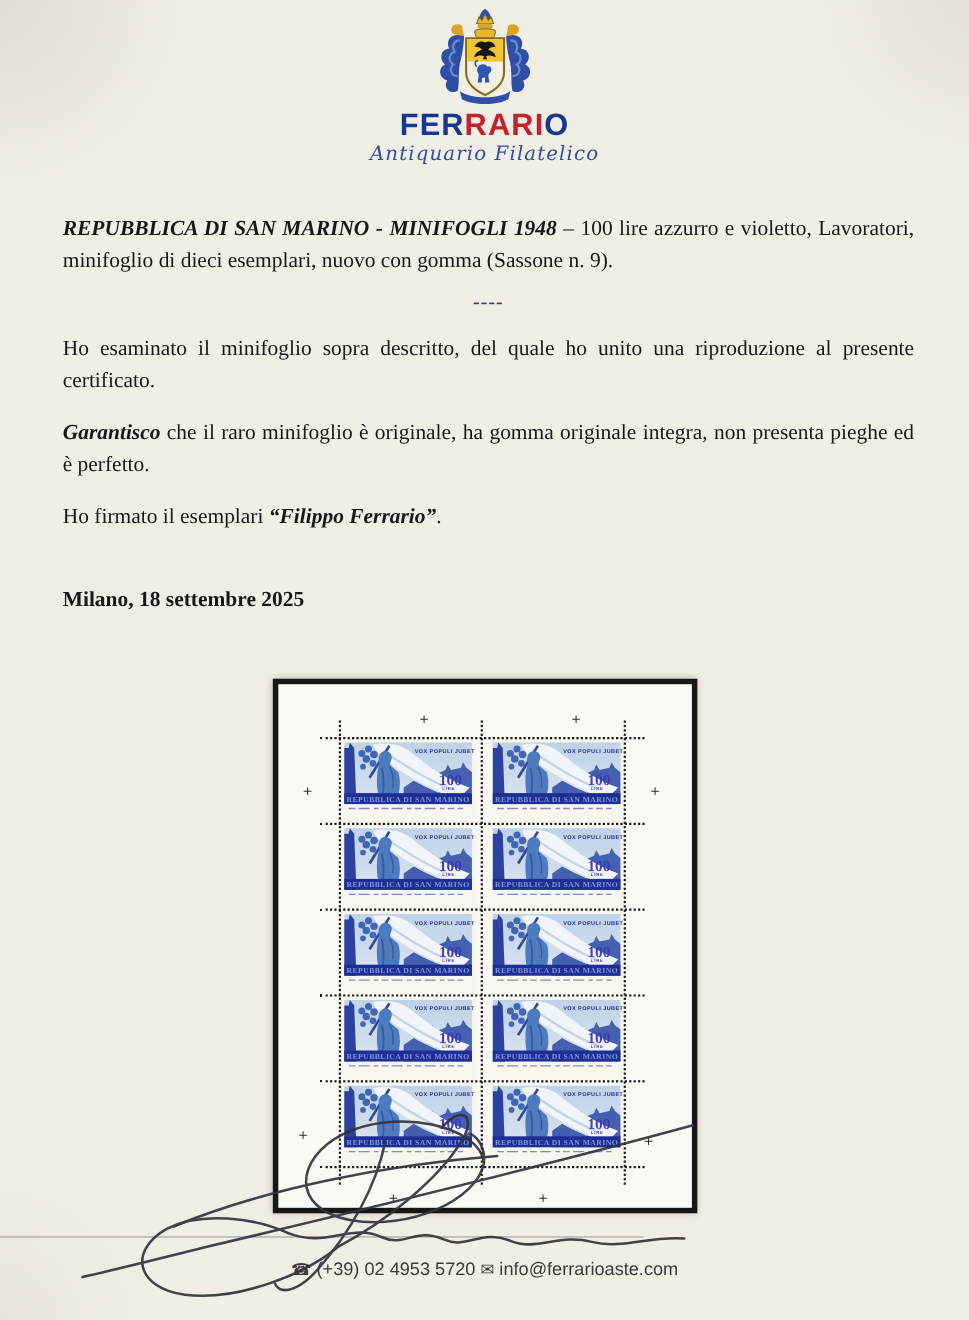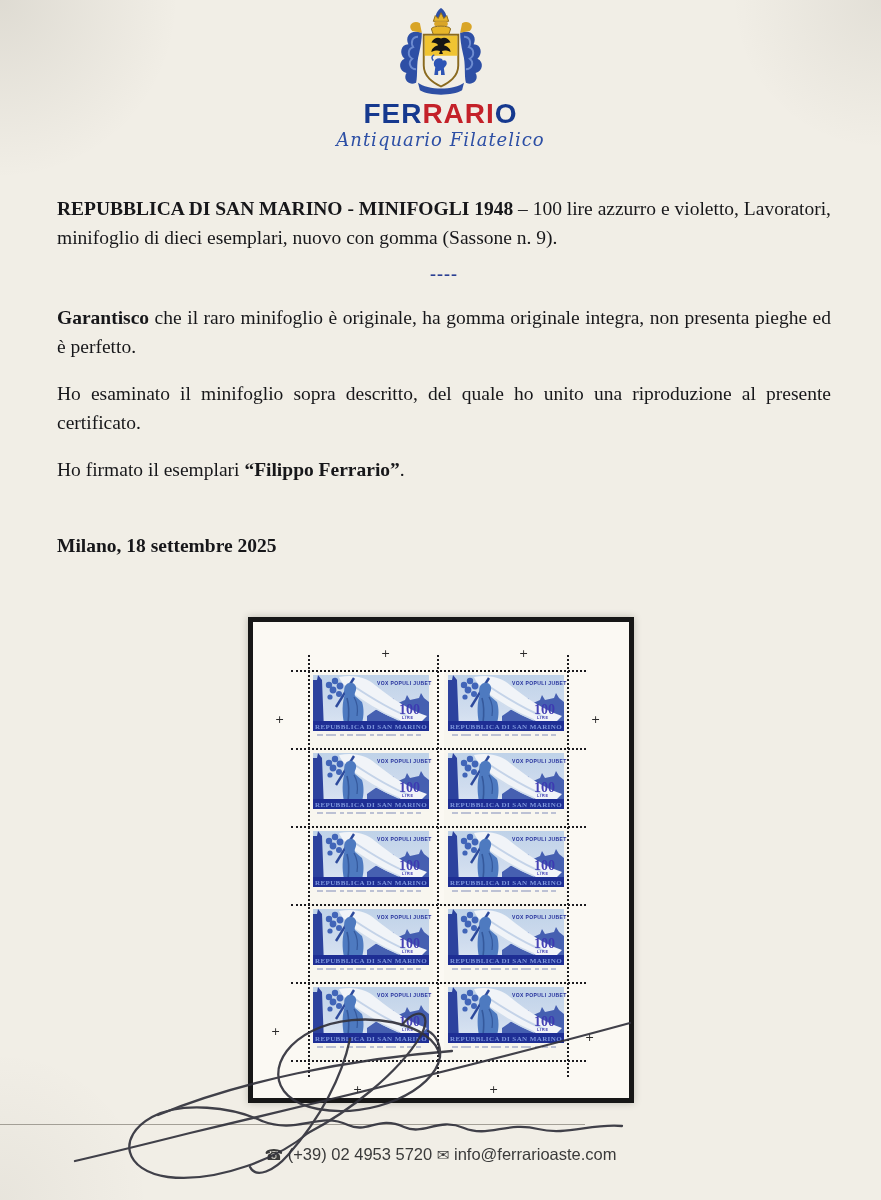--- a/index.html
+++ b/index.html
@@ -32,21 +32,21 @@
 
   
   .body-text { padding:44px 50px 0 57px; font-size:19.5px; color:#17171a;
     line-height:29px; }
   .body-text p { text-align:justify; }
   .p-sep { text-align:center; color:#2a3f93; font-weight:bold; font-size:18px;
     letter-spacing:1px; margin:8px 0 14px; }
   .mb { margin-bottom:18px; }
   .p4 { margin-top:10px; }
   .dateline { margin-top:47px; text-align:left;font-weight:bold; }
-  b { font-weight:bold; }
+  b { font-weight:bold;font-style:italic; }
 
   
   .sheet {
     position:absolute; left:248px; top:617px; width:386px; height:486px;
     background:#fbf9f3; border:5px solid #171717;
     box-shadow:0 0 7px rgba(40,35,25,.25);
   }
   .stamp { position:absolute; width:124px; height:78px; }
   .perf-h { position:absolute; left:38px; width:295px; height:0;
     border-top:2px dotted #1b1b1f; }
@@ -103,22 +103,22 @@
     <div class="wordmark">
       <span class="wm-blue">FER</span><span class="wm-red">RARI</span><span class="wm-blue">O</span>
     </div>
     <div class="logo-sub">Antiquario Filatelico</div>
   </div>
 
 
   <div class="body-text">
     <p class="p1"><b>REPUBBLICA DI SAN MARINO - MINIFOGLI 1948</b><span> – 100 lire azzurro e violetto, Lavoratori, minifoglio di dieci esemplari, nuovo con gomma (Sassone n. 9).</span></p>
     <div class="p-sep">----</div>
+    <p class="mb">Ho esaminato il minifoglio sopra descritto, del quale ho unito una riproduzione al presente certificato.</p>
     <p class="mb"><b>Garantisco</b><span> che il raro minifoglio è originale, ha gomma originale integra, non presenta pieghe ed è perfetto.</span></p>
-    <p class="mb">Ho esaminato il minifoglio sopra descritto, del quale ho unito una riproduzione al presente certificato.</p>
     <p class="p4"><span>Ho firmato il esemplari </span><b>“Filippo Ferrario”</b><span>.</span></p>
     <p class="dateline">Milano, 18 settembre 2025</p>
   </div>
 
   <div class="sheet">
     <svg width="0" height="0" style="position:absolute">
       <defs>
         <linearGradient id="sky" x1="0" y1="0" x2="0" y2="1">
           <stop offset="0" stop-color="#bfd2e8"></stop>
           <stop offset="0.6" stop-color="#cfdcee"></stop>

